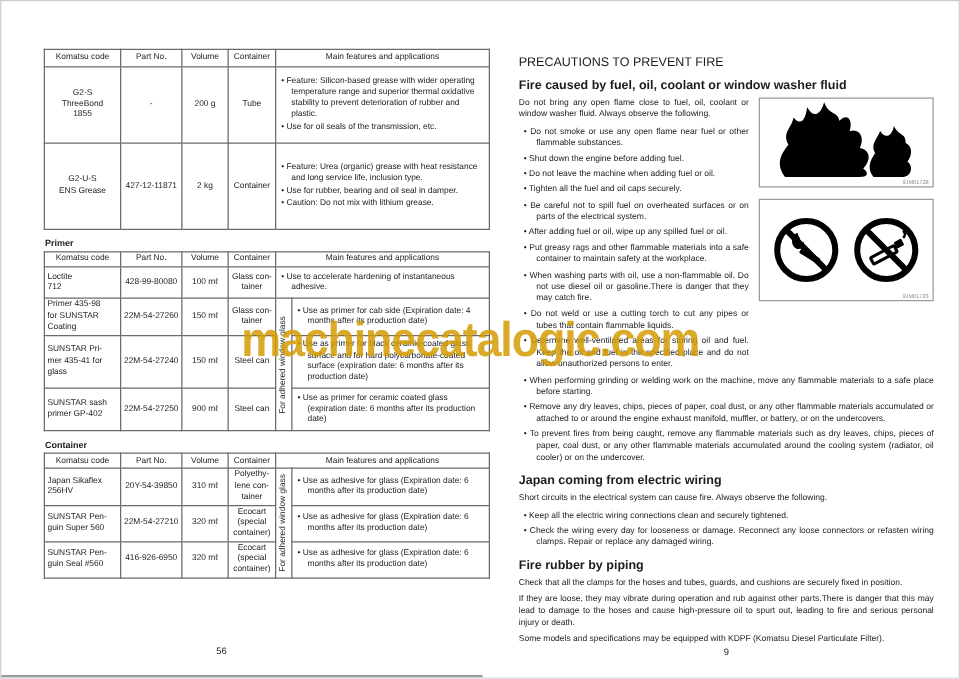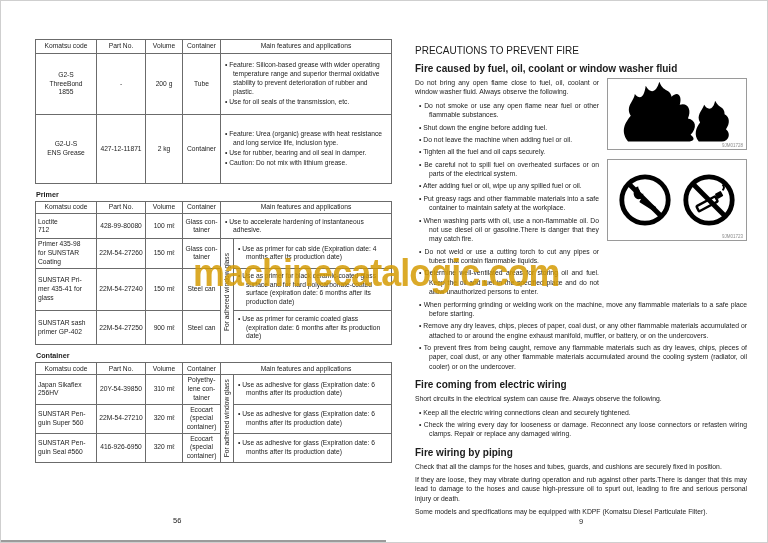--- a/index.html
+++ b/index.html
@@ -284,28 +284,28 @@
     </div>
     <ul class="rb wide-bullet">
       <li>When performing grinding or welding work on the machine, move any flammable materials to a safe place before starting.</li>
     </ul>
 
     <ul class="rb">
       <li>Remove any dry leaves, chips, pieces of paper, coal dust, or any other flammable materials accumulated or attached to or around the engine exhaust manifold, muffler, or battery, or on the undercovers.</li>
       <li>To prevent fires from being caught, remove any flammable materials such as dry leaves, chips, pieces of paper, coal dust, or any other flammable materials accumulated around the cooling system (radiator, oil cooler) or on the undercover.</li>
     </ul>
 
-    <h2>Fire coming from electric wiring</h2>
+    <h2>Japan coming from electric wiring</h2>
     <p>Short circuits in the electrical system can cause fire. Always observe the following.</p>
     <ul class="rb">
       <li>Keep all the electric wiring connections clean and securely tightened.</li>
       <li>Check the wiring every day for looseness or damage. Reconnect any loose connectors or refasten wiring clamps. Repair or replace any damaged wiring.</li>
     </ul>
 
-    <h2>Fire wiring by piping</h2>
+    <h2>Fire rubber by piping</h2>
     <p>Check that all the clamps for the hoses and tubes, guards, and cushions are securely fixed in position.</p>
     <p>If they are loose, they may vibrate during operation and rub against other parts.There is danger that this may lead to damage to the hoses and cause high-pressure oil to spurt out, leading to fire and serious personal injury or death.</p>
 
     <p>Some models and specifications may be equipped with KDPF (Komatsu Diesel Particulate Filter).</p>
 
   </div>
 
   <div id="watermark">machinecatalogic.com</div>
   <div class="page-num" id="pn-left">56</div>
   <div class="page-num" id="pn-right">9</div>

